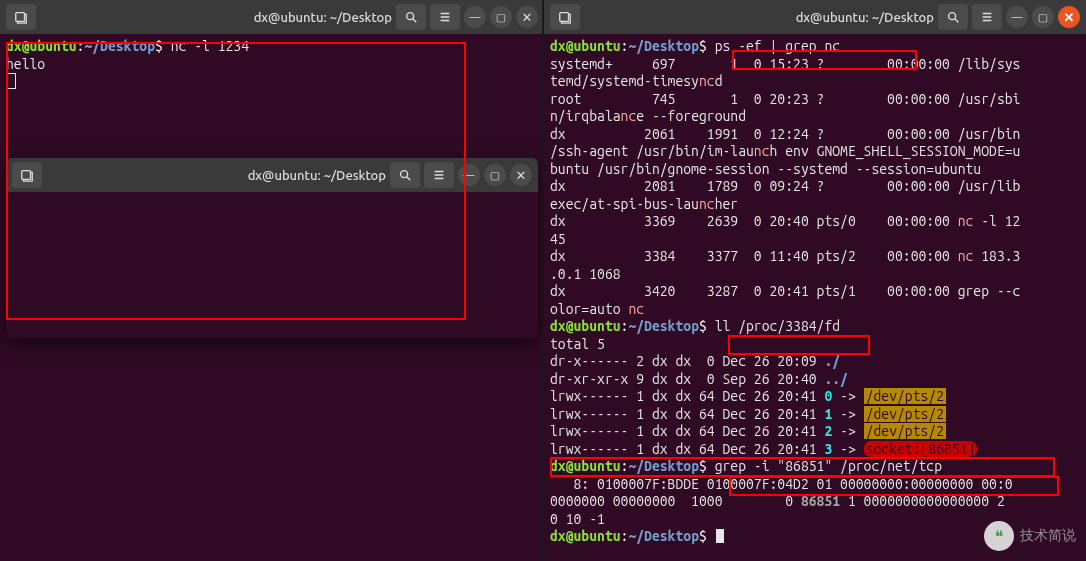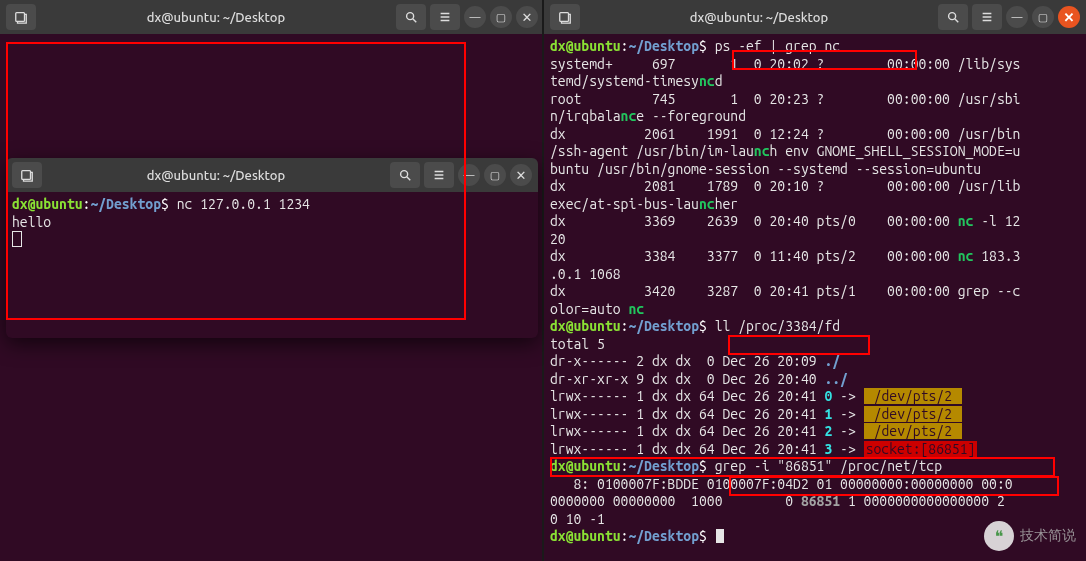--- a/index.html
+++ b/index.html
@@ -42,21 +42,21 @@
     width: 30px; height: 26px;
     border-radius: 4px;
     background: #4b4b4b;
     display: flex;
     align-items: center;
     justify-content: center;
     color: #ddd;
     font-size: 14px;
   }
   .tb-btn svg { width: 14px; height: 14px; }
-  .tb-title { flex: 1; text-align: center; font-weight: 500; }
+  .tb-title { flex: 1; text-align: right; font-weight: 500; }
   .tb-close { background: #4b4b4b; border-radius: 50%; width: 22px; height: 22px; }
   .tb-close.orange { background: #e95420; color: #fff; }
   .tb-min, .tb-max { width:22px; height:22px; border-radius:50%; background:#4b4b4b; display:flex;align-items:center;justify-content:center;font-size:11px; }
   .term-body {
     padding: 4px 6px;
     white-space: pre;
     line-height: 1.25;
     font-size: 14px;
     color: #e6e6e6;
     overflow: hidden;
@@ -79,24 +79,24 @@
     box-shadow: 0 6px 20px rgba(0,0,0,0.6);
   }
   .cursor-block {
     display: inline-block; width: 8px; height: 14px;
     outline: 1px solid #e6e6e6; vertical-align: -2px; margin-left:1px;
   }
   .cursor-solid {
     display: inline-block; width: 8px; height: 14px;
     background: #e6e6e6; vertical-align: -2px; margin-left:1px;
   }
-  .hl-orange { color: #22c55e; font-weight: bold; }
+  .hl-orange { color: #fca5a5; font-weight: normal; }
   .hl-cyan  { color: #34e2e2; font-weight: bold; }
-  .hl-yellow-bg { background: #b58900; color: #300a24; padding: 0 10px; }
-  .hl-red-bg { background: #cc0000; color: #300a24; padding: 0 2px; }
+  .hl-yellow-bg { background: #b58900; color: #300a24; padding: 0 2px; }
+  .hl-red-bg { background: #cc0000; color: #300a24; padding: 0 2px; border-radius: 7px; }
   .orange { color: #a3a3a3; font-weight:bold;}
   .watermark {
     position:absolute; right:10px; bottom:10px;
     color:#aaa; font-family: sans-serif; font-size:14px;
     display:flex; align-items:center; gap:6px;
     opacity:0.85;
   }
   .wm-circle { width:30px; height:30px; border-radius:50%; background:#f5f5f5; display:flex;align-items:center;justify-content:center;font-size:16px;color:#4caf50;}
   .overlap-left-border {
     position:absolute; right:0; top:0; width:2px; height:100%;
@@ -123,20 +123,23 @@
     </div>
     <div class="tb-btn">
       <svg viewBox="0 0 16 16" stroke="#ddd" stroke-width="1.6">
           <path d="M3 4h10M3 8h10M3 12h10"></path>
         </svg>
     </div>
     <div class="tb-min">—</div>
     <div class="tb-max">▢</div>
     <div class="tb-close" style="display:flex;align-items:center;justify-content:center;">✕</div>
   </div>
+  <div class="term-body"><span class="prompt-user">dx@ubuntu</span><span class="prompt-white">:</span><span class="prompt-path">~/Desktop</span><span class="prompt-white">$</span><span> nc -l 1234</span>
+<span>hello</span>
+<span class="cursor-block"></span></div>
   <div class="overlap-left-border"></div>
 </div>
 
 <div class="inner-window">
   <div class="titlebar" style="border-radius:6px 6px 0 0;">
     <div class="tb-btn">
       <svg viewBox="0 0 16 16" fill="none" stroke="#ddd" stroke-width="1.5">
           <rect x="2" y="3" width="10" height="10" rx="1"></rect>
           <path d="M12 5h2v10h-10v-2"></path>
         </svg>
@@ -150,23 +153,20 @@
       </div>
     <div class="tb-btn">
         <svg viewBox="0 0 16 16" stroke="#ddd" stroke-width="1.6">
           <path d="M3 4h10M3 8h10M3 12h10"></path>
         </svg>
       </div>
     <div class="tb-min">—</div>
     <div class="tb-max">▢</div>
     <div class="tb-close" style="display:flex;align-items:center;justify-content:center;">✕</div>
   </div>
-  <div class="term-body"><span class="prompt-user">dx@ubuntu</span><span class="prompt-white">:</span><span class="prompt-path">~/Desktop</span><span class="prompt-white">$</span><span> nc 127.0.0.1 1234</span>
-<span>hello</span>
-<span class="cursor-block"></span></div>
 </div>
 
 <div class="redbox" style="left:6px; top:42px; width:460px; height:278px;"></div>
 
 <div class="right-pane">
   <div class="titlebar">
     <div class="tb-btn">
         <svg viewBox="0 0 16 16" fill="none" stroke="#ddd" stroke-width="1.5">
           <rect x="2" y="3" width="10" height="10" rx="1"></rect>
           <path d="M12 5h2v10h-10v-2"></path>
@@ -182,39 +182,39 @@
     <div class="tb-btn">
         <svg viewBox="0 0 16 16" stroke="#ddd" stroke-width="1.6">
           <path d="M3 4h10M3 8h10M3 12h10"></path>
         </svg>
       </div>
     <div class="tb-min">—</div>
     <div class="tb-max">▢</div>
     <div class="tb-close orange" style="display:flex;align-items:center;justify-content:center;">✕</div>
   </div>
   <div class="term-body"><span class="prompt-user">dx@ubuntu</span><span class="prompt-white">:</span><span class="prompt-path">~/Desktop</span><span class="prompt-white">$</span><span> ps -ef | grep nc</span>
-<span>systemd+     697       1  0 20:02 ?        00:00:00 /lib/sys</span>
+<span>systemd+     697       1  0 15:23 ?        00:00:00 /lib/sys</span>
 <span>temd/systemd-timesy</span><span class="hl-orange">nc</span><span>d</span>
 <span>root         745       1  0 20:23 ?        00:00:00 /usr/sbi</span>
 <span>n/irqbala</span><span class="hl-orange">nc</span><span>e --foreground</span>
 <span>dx          2061    1991  0 12:24 ?        00:00:00 /usr/bin</span>
 <span>/ssh-agent /usr/bin/im-lau</span><span class="hl-orange">nc</span><span>h env GNOME_SHELL_SESSION_MODE=u</span>
 <span>buntu /usr/bin/gnome-session --systemd --session=ubuntu</span>
-<span>dx          2081    1789  0 20:10 ?        00:00:00 /usr/lib</span>
+<span>dx          2081    1789  0 09:24 ?        00:00:00 /usr/lib</span>
 <span>exec/at-spi-bus-lau</span><span class="hl-orange">nc</span><span>her</span>
 <span>dx          3369    2639  0 20:40 pts/0    00:00:00 </span><span class="hl-orange">nc</span><span> -l 12</span>
-<span>20</span>
+<span>45</span>
 <span>dx          3384    3377  0 11:40 pts/2    00:00:00 </span><span class="hl-orange">nc</span><span> 183.3</span>
 <span>.0.1 1068</span>
 <span>dx          3420    3287  0 20:41 pts/1    00:00:00 grep --c</span>
 <span>olor=auto </span><span class="hl-orange">nc</span>
 <span class="prompt-user">dx@ubuntu</span><span class="prompt-white">:</span><span class="prompt-path">~/Desktop</span><span class="prompt-white">$</span><span> ll /proc/3384/fd</span>
 <span>total 5</span>
 <span>dr-x------ 2 dx dx  0 Dec 26 20:09 </span><span class="prompt-path">./</span>
-<span>dr-xr-xr-x 9 dx dx  0 Dec 26 20:40 </span><span class="prompt-path">../</span>
+<span>dr-xr-xr-x 9 dx dx  0 Sep 26 20:40 </span><span class="prompt-path">../</span>
 <span>lrwx------ 1 dx dx 64 Dec 26 20:41 </span><span class="hl-cyan">0</span><span> -&gt; </span><span class="hl-yellow-bg">/dev/pts/2</span>
 <span>lrwx------ 1 dx dx 64 Dec 26 20:41 </span><span class="hl-cyan">1</span><span> -&gt; </span><span class="hl-yellow-bg">/dev/pts/2</span>
 <span>lrwx------ 1 dx dx 64 Dec 26 20:41 </span><span class="hl-cyan">2</span><span> -&gt; </span><span class="hl-yellow-bg">/dev/pts/2</span>
 <span>lrwx------ 1 dx dx 64 Dec 26 20:41 </span><span class="hl-cyan">3</span><span> -&gt; </span><span class="hl-red-bg">socket:[86851]</span>
 <span class="prompt-user">dx@ubuntu</span><span class="prompt-white">:</span><span class="prompt-path">~/Desktop</span><span class="prompt-white">$</span><span> grep -i "86851" /proc/net/tcp</span>
 <span>   8: 0100007F:BDDE 0100007F:04D2 01 00000000:00000000 00:0</span>
 <span>0000000 00000000  1000        0 </span><span class="orange">86851</span><span> 1 0000000000000000 2</span>
 <span>0 10 -1</span>
 <span class="prompt-user">dx@ubuntu</span><span class="prompt-white">:</span><span class="prompt-path">~/Desktop</span><span class="prompt-white">$</span> <span class="cursor-solid"></span></div>
 </div>

